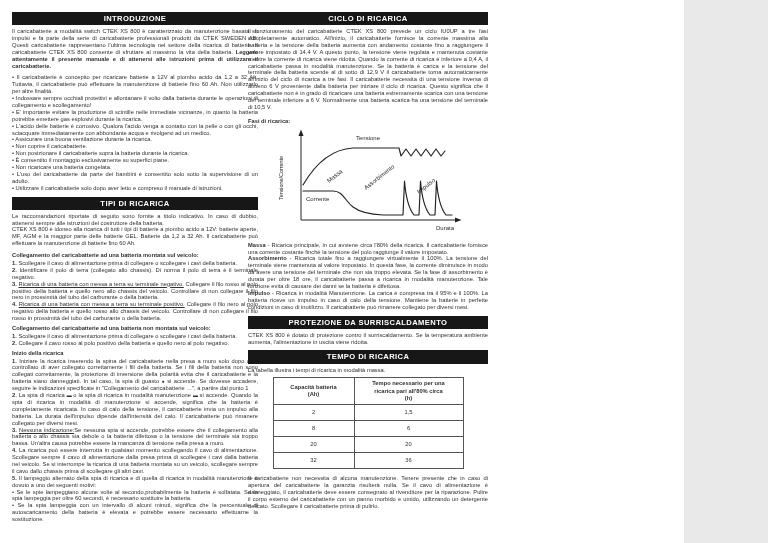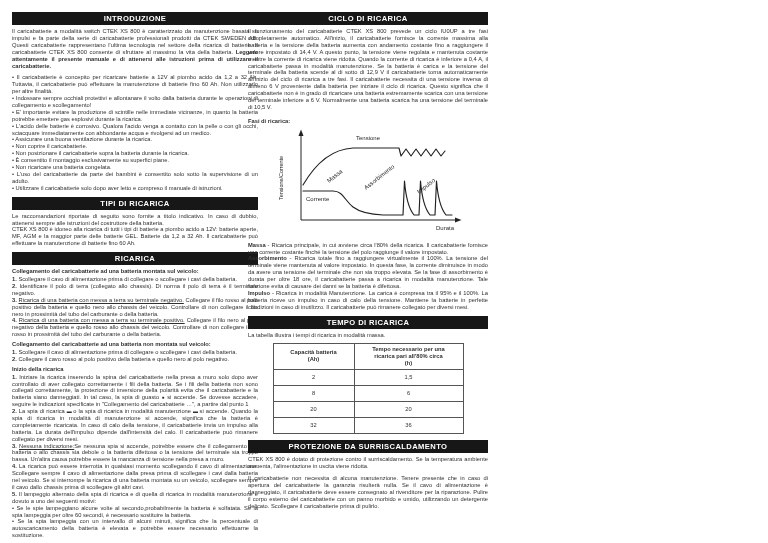--- a/index.html
+++ b/index.html
@@ -1,17 +1,17 @@
 <!DOCTYPE html>
 <html><head>
 <meta charset="utf-8">
 <style>
   html,body{margin:0;padding:0;background:#e9e9e9;}
   .page{
-    position:relative;width:768px;height:543px;background:#ffffff;
+    position:relative;width:684px;height:543px;background:#ffffff;
     font-family:"Liberation Sans", sans-serif;color:#303030;overflow:hidden;text-decoration:underline;
   }
   .col{position:absolute;top:12px;}
   .col-left{left:12px;width:246px;}
   .col-right{left:248px;width:240px;}
   .sec{margin-bottom:5px;}
   .bar{
     background:#171717;color:#ffffff;text-align:center;font-weight:bold;
     font-size:7.6px;line-height:1;padding:3px 0 2.5px;letter-spacing:.4px;margin:0 0 3px 0;
   }
@@ -72,21 +72,20 @@
     <section class="sec">
       <div class="bar">TIPI DI RICARICA</div>
       <div>
 
       <p class="para tight">Le raccomandazioni riportate di seguito sono fornite a titolo indicativo. In caso di dubbio, attenersi sempre alle istruzioni del costruttore della batteria.</p>
           <p class="para tight">CTEK XS 800 è idoneo alla ricarica di tutti i tipi di batterie a piombo acido a 12V: batterie aperte, MF, AGM e la maggior parte delle batterie GEL. Batterie da 1,2 a 32 Ah. Il caricabatterie può effettuare la manutenzione di batterie fino 60 Ah.</p>
         </div>
     </section>
 
     <section class="sec">
-      <div class="bar">RICARICA</div>
 
       <p class="para subhead">Collegamento del caricabatterie ad una batteria montata sul veicolo:</p>
       <div>
 
       <p class="para tight"><span class="b">1. </span><span>Scollegare il cavo di alimentazione prima di collegare o scollegare i cavi della batteria.</span></p>
           <p class="para tight"><span class="b">2. </span><span>Identificare il polo di terra (collegato allo chassis). Di norma il polo di terra è il terminale negativo.</span></p>
           <p class="para tight"><span class="b">3. </span><span class="u">Ricarica di una batteria con messa a terra su terminale negativo.</span><span> Collegare il filo rosso al polo positivo della batteria e quello nero allo chassis del veicolo. Controllare di non collegare il filo nero in prossimità del tubo del carburante o della batteria.</span></p>
           <p class="para tight"><span class="b">4. </span><span class="u">Ricarica di una batteria con messa a terra su terminale positivo.</span><span> Collegare il filo nero al polo negativo della batteria e quello rosso allo chassis del veicolo. Controllare di non collegare il filo rosso in prossimità del tubo del carburante o della batteria.</span></p>
         </div>
 
@@ -140,20 +139,25 @@
           <text class="clab" x="163" y="102">Durata</text>
         </svg>
       </div>
 
       <p class="para tight"><span class="b">Massa</span><span> - Ricarica principale, in cui avviene circa l'80% della ricarica. Il caricabatterie fornisce una corrente costante finché la tensione del polo raggiunge il valore impostato.</span></p>
       <p class="para tight"><span class="b">Assorbimento</span><span> - Ricarica totale fino a raggiungere virtualmente il 100%. La tensione del terminale viene mantenuta al valore impostato. In questa fase, la corrente diminuisce in modo da avere una tensione del terminale che non sia troppo elevata. Se la fase di assorbimento è durata per oltre 18 ore, il caricabatterie passa a ricarica in modalità manutenzione. Tale funzione evita di causare dei danni se la batteria è difettosa.</span></p>
       <p class="para tight"><span class="b">Impulso</span><span> - Ricarica in modalità Manutenzione. La carica è compresa tra il 95% e il 100%. La batteria riceve un impulso in caso di calo della tensione. Mantiene la batterie in perfette condizioni in caso di inutilizzo. Il caricabatterie può rimanere collegato per diversi mesi.</span></p>
     </section>
 
     <section class="sec">
+      <div class="bar">PROTEZIONE DA SURRISCALDAMENTO</div>
+      <p class="para">CTEK XS 800 è dotato di protezione contro il surriscaldamento. Se la temperatura ambiente aumenta, l'alimentazione in uscita viene ridotta.</p>
+    </section>
+
+    <section class="sec">
       <div class="bar">TEMPO DI RICARICA</div>
       <p class="para">La tabella illustra i tempi di ricarica in modalità massa.</p>
       <table class="ctable">
         <thead>
           <tr>
             <th>Capacità batteria
 (Ah)</th>
             <th>Tempo necessario per una
 ricarica pari all'80% circa
 (h)</th>
@@ -175,21 +179,16 @@
           </tr>
             <tr>
             <td>32</td>
             <td>36</td>
           </tr>
           </tbody>
       </table>
     </section>
 
     <section class="sec">
-      <div class="bar">PROTEZIONE DA SURRISCALDAMENTO</div>
-      <p class="para">CTEK XS 800 è dotato di protezione contro il surriscaldamento. Se la temperatura ambiente aumenta, l'alimentazione in uscita viene ridotta.</p>
-    </section>
-
-    <section class="sec">
       <p class="para">Il caricabatterie non necessita di alcuna manutenzione. Tenere presente che in caso di apertura del caricabatterie la garanzia risulterà nulla. Se il cavo di alimentazione è danneggiato, il caricabatterie deve essere consegnato al rivenditore per la riparazione. Pulire il corpo esterno del caricabatterie con un panno morbido e umido, utilizzando un detergente delicato. Scollegare il caricabatterie prima di pulirlo.</p>
     </section>
   </div>
 </div>
 
 </body></html>

